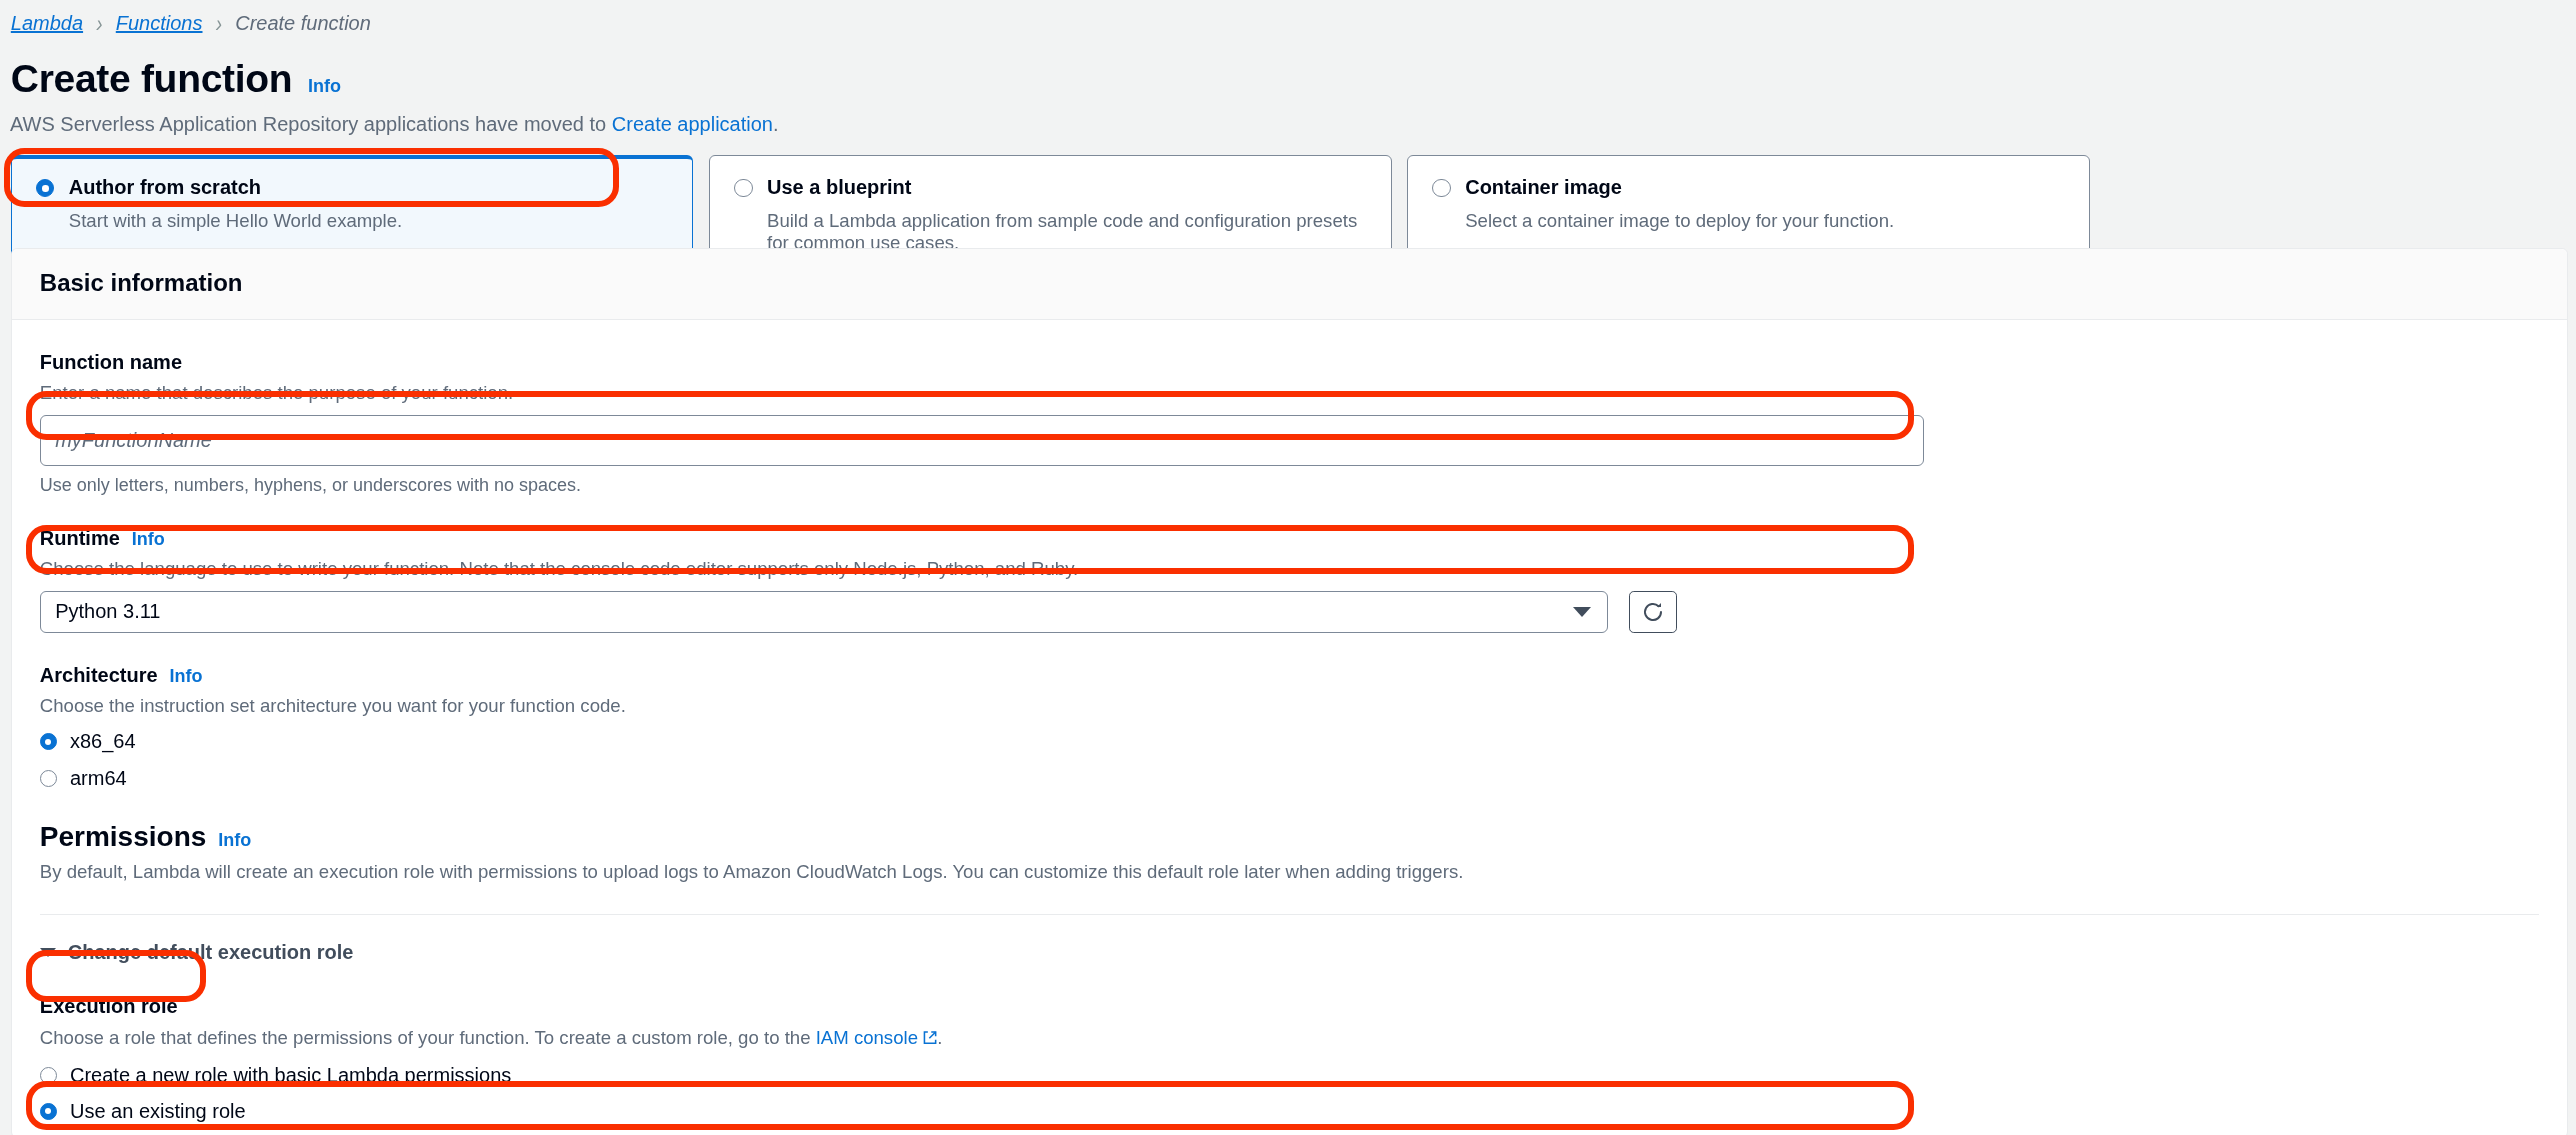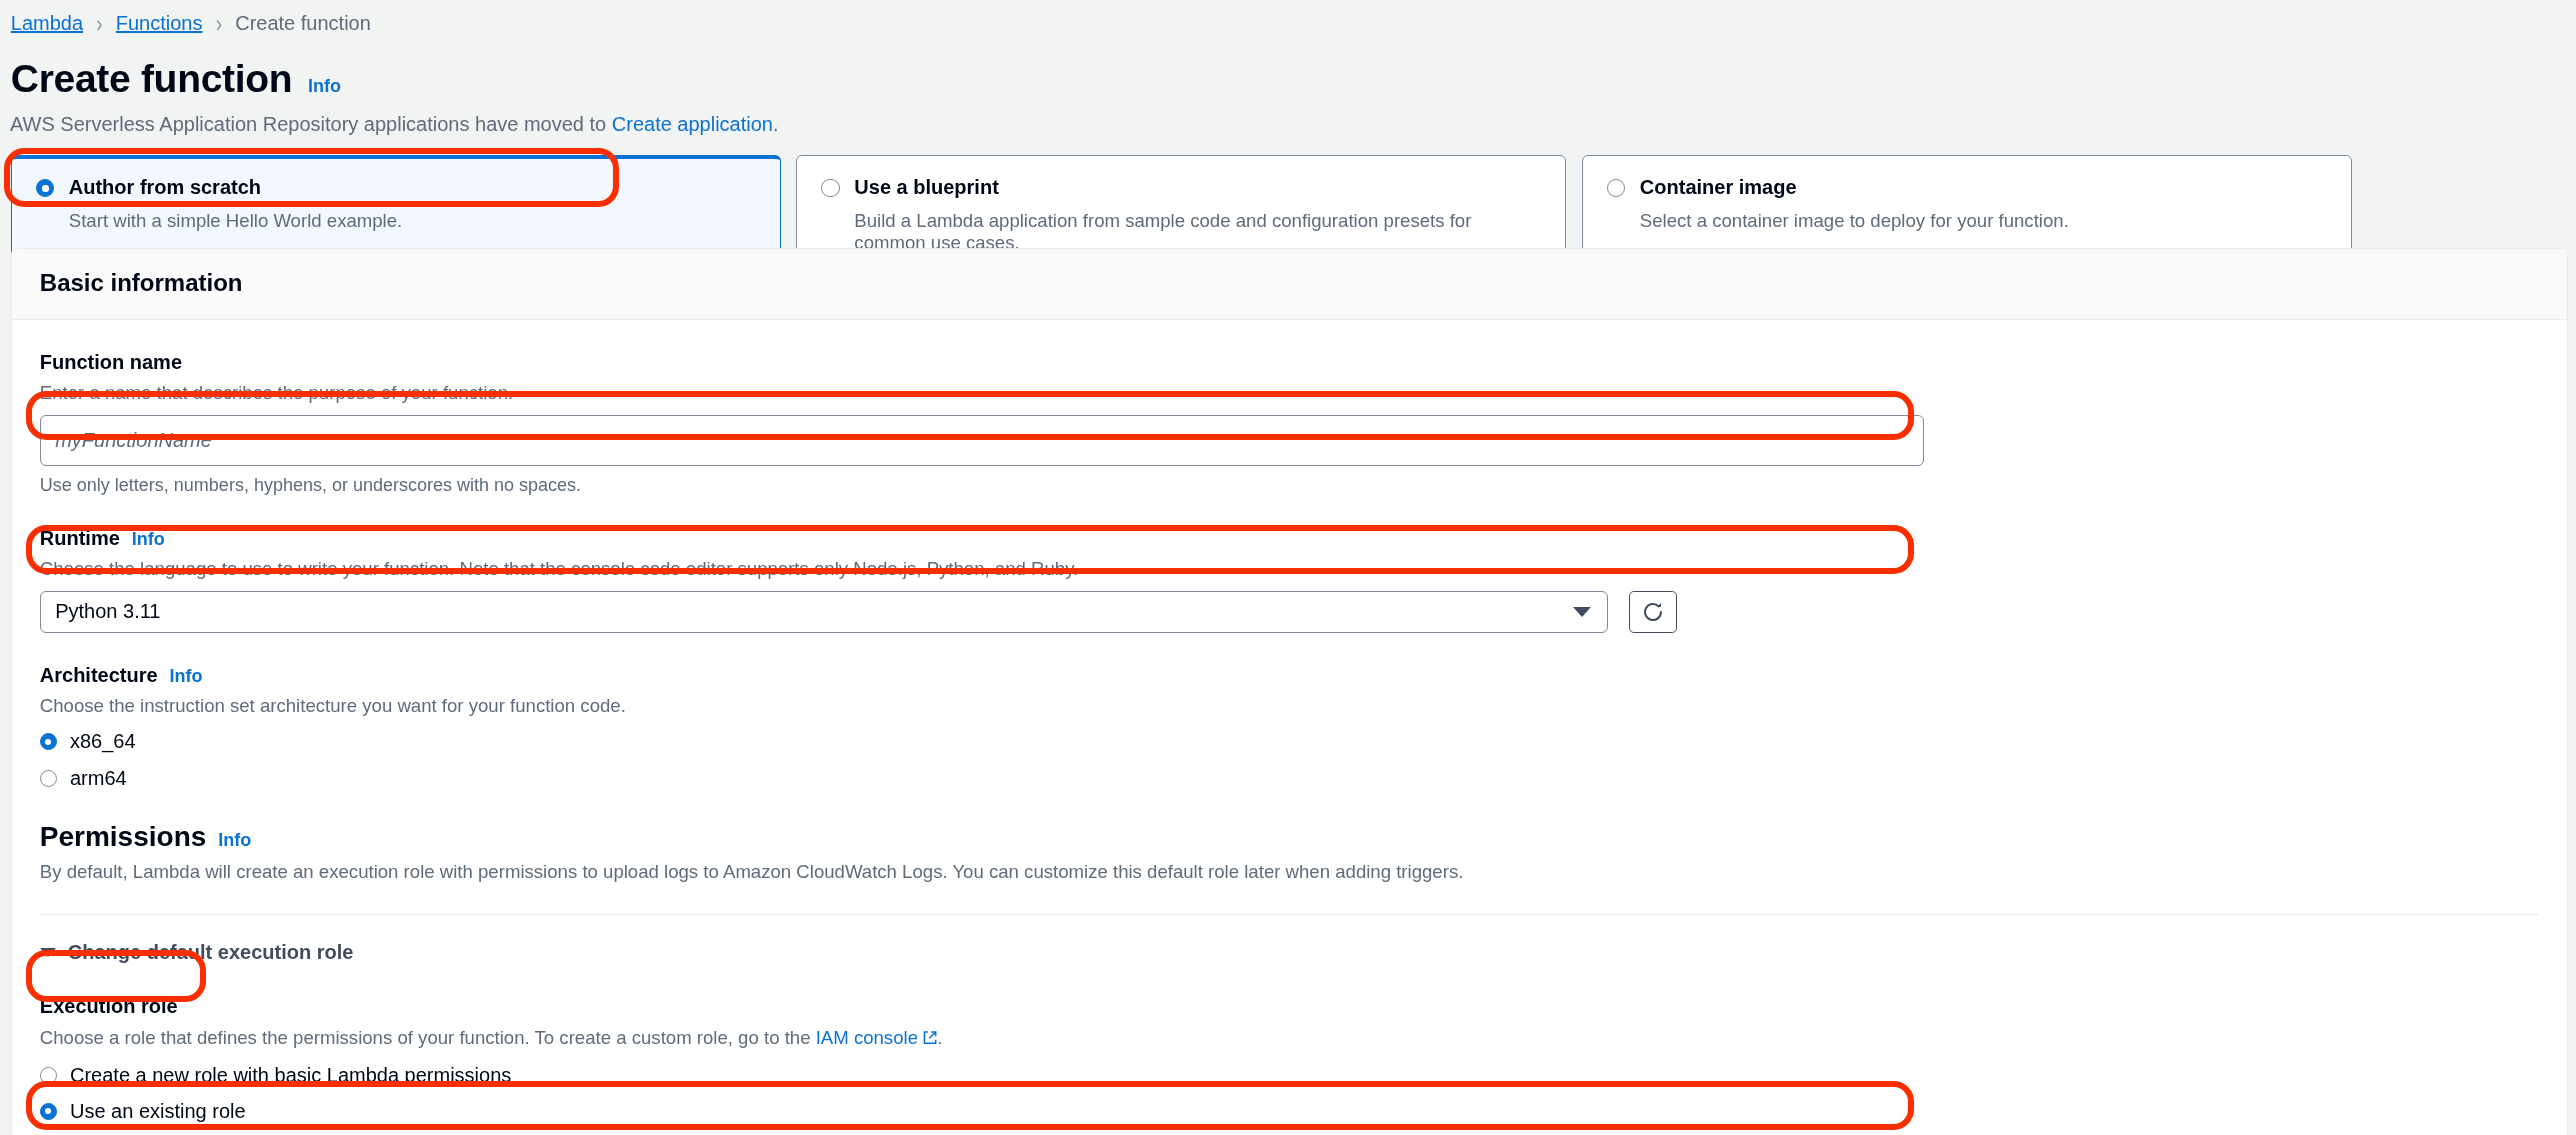--- a/index.html
+++ b/index.html
@@ -9,21 +9,21 @@
     font-family: "Liberation Sans", sans-serif;
     color: #16191f;
     overflow: hidden;
   }
   .page { position: relative; width: 2576px; height: 1136px; }
 
   
   .breadcrumb {
     position: absolute; left: 10.8px; top: 13.2px;
     display: flex; align-items: center; gap: 0;
-    font-size: 20px; line-height: 1;
+    font-size: 20px; line-height: 1; font-style: italic;
   }
   .bc-link { color: #0972d3; text-decoration: underline; cursor: pointer; }
   .bc-current { color: #5f6b7a; }
   .bc-sep {
     color: #879596; margin: 0 13.2px; font-size: 19px;
     display: inline-block; transform: scaleY(1.25);
   }
 
   
   .title-row {
@@ -34,21 +34,21 @@
   .info-link { color: #0972d3; font-size: 18px; font-weight: 700; cursor: pointer; }
   .subtitle {
     position: absolute; left: 10px; top: 113px;
     font-size: 20px; color: #5f6b7a;
   }
   .subtitle a { color: #0972d3; text-decoration: none; cursor: pointer; }
 
   
   .cards {
     position: absolute; left: 10.8px; top: 155px;
-    width: 2341px; display: flex; gap: 15.6px;
+    width: 2079px; display: flex; gap: 15.6px;
   }
   .card {
     position: relative; flex: 1 1 0;
     background: #ffffff;
     border: 1.8px solid #7d8998;
     border-radius: 6px;
     padding: 20.4px 24px 23px 24px;
     min-height: 70px;
   }
   .card.selected {

